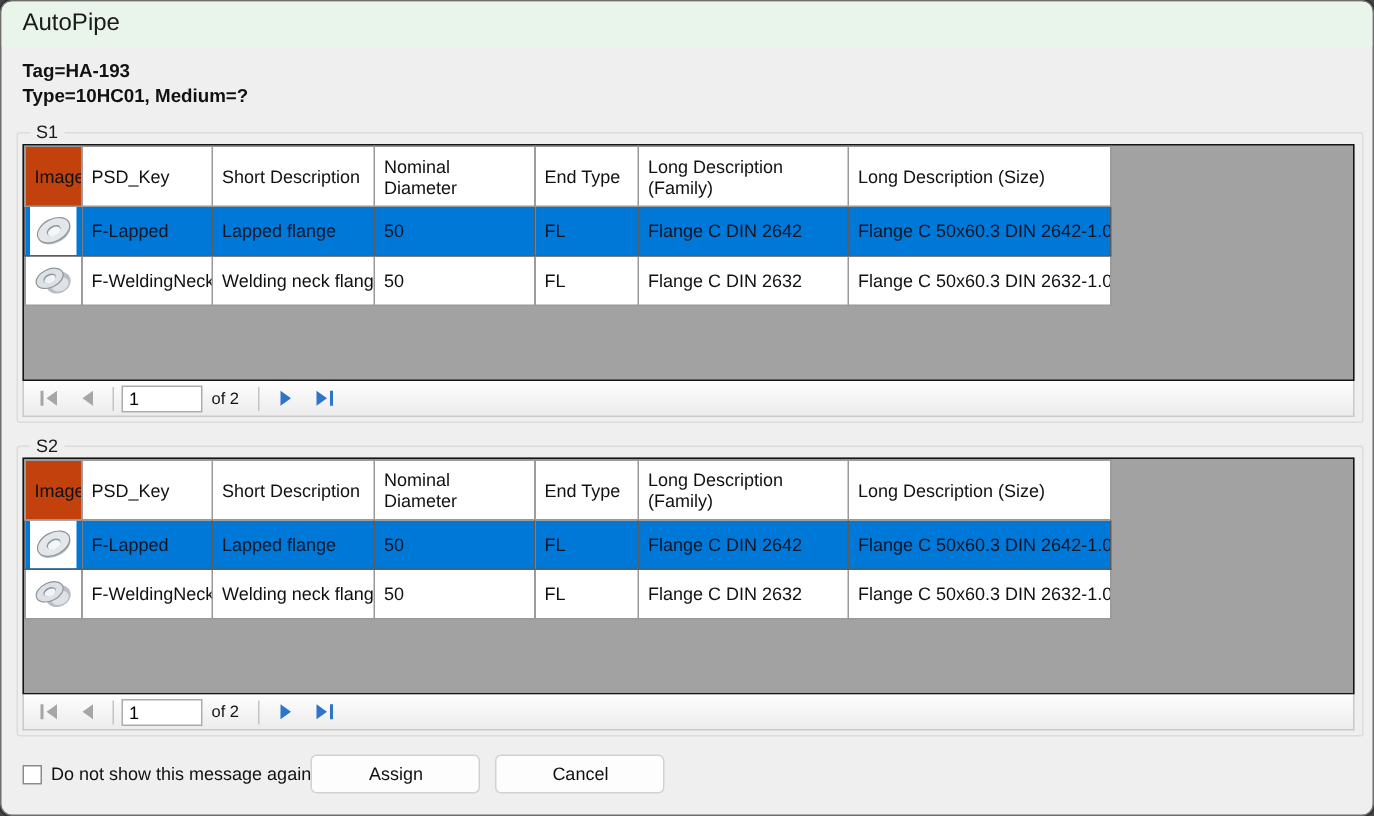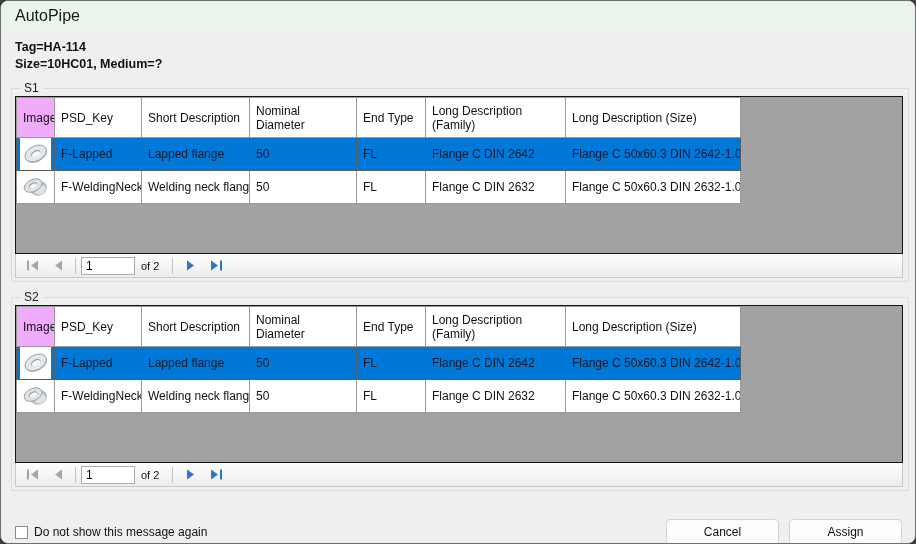--- a/index.html
+++ b/index.html
@@ -62,21 +62,21 @@
     font-weight:normal;
     padding:2px 6px;
     overflow:hidden;
     white-space:normal;
     vertical-align:middle;
     text-align:left;
     color:#111;
   }
   .grid thead tr { height:40px; }
   .grid th { background:#fff; line-height:14px; }
-  .grid th.img-h { background:#f0abfc; text-align:right; padding:6px; }
+  .grid th.img-h { background:#c2410c; text-align:right; padding:6px; }
   .grid tbody tr { height:33px; background:#fff; }
   .grid tbody td { white-space:nowrap; }
   tr.selected td { background:#0078d7; color:#0f172a; border-color:#5c5c5c; }
   td.img-cell { padding:0; }
   tr.selected td.img-cell { background:#0078d7; }
   .img-box {
     height:32px; margin:0 3px;
     background:#fff;
     display:flex; align-items:center; justify-content:center;
   }
@@ -95,22 +95,22 @@
   }
   .pg-sep { width:1px; height:16px; background:#c4c4c4; margin:0 3px; }
   .pg-input {
     width:54px; height:18px;
     border:1px solid #ababab;
     font-size:12px; font-family:"Liberation Sans",sans-serif;
     padding:0 4px;
   }
   .pg-of { font-size:11px; color:#111; margin:0 8px 0 4px; }
   .footer {
-    display:flex; align-items:center; justify-content:space-between;
-    margin:28px 13px 0 14px;
+    display:flex; align-items:center; 
+    margin:12px 13px 0 14px;
   }
   .chk { display:flex; align-items:center; gap:6px; font-size:12px; color:#111; }
   .chk input {
     appearance:none; -webkit-appearance:none;
     width:13px; height:13px; margin:0;
     border:1px solid #8b8b8b; background:#fff;
   }
   .btns { display:flex; gap:10px; }
   .btns button {
     width:113px; height:26px;
@@ -124,22 +124,22 @@
 </head>
 <body>
 
 <div class="window">
 
   <div class="titlebar">
     <span>AutoPipe</span>
   </div>
 
   <div class="msg">
-    <div>Tag=HA-114</div>
-    <div>Size=10HC01, Medium=?</div>
+    <div>Tag=HA-193</div>
+    <div>Type=10HC01, Medium=?</div>
   </div>
 
   <div class="group">
     <span class="group-label">S1</span>
     <div class="grid-panel">
       <table class="grid">
         <colgroup>
           <col style="width:38px">
             <col style="width:87px">
             <col style="width:108px">
@@ -332,18 +332,18 @@
       </button>
     </div>
   </div>
 
   <div class="footer">
     <label class="chk">
       <input type="checkbox" style="">
       <span>Do not show this message again</span>
     </label>
     <div class="btns">
+      <button>Assign</button>
       <button>Cancel</button>
-      <button>Assign</button>
     </div>
   </div>
 
 </div>
 
 </body></html>

